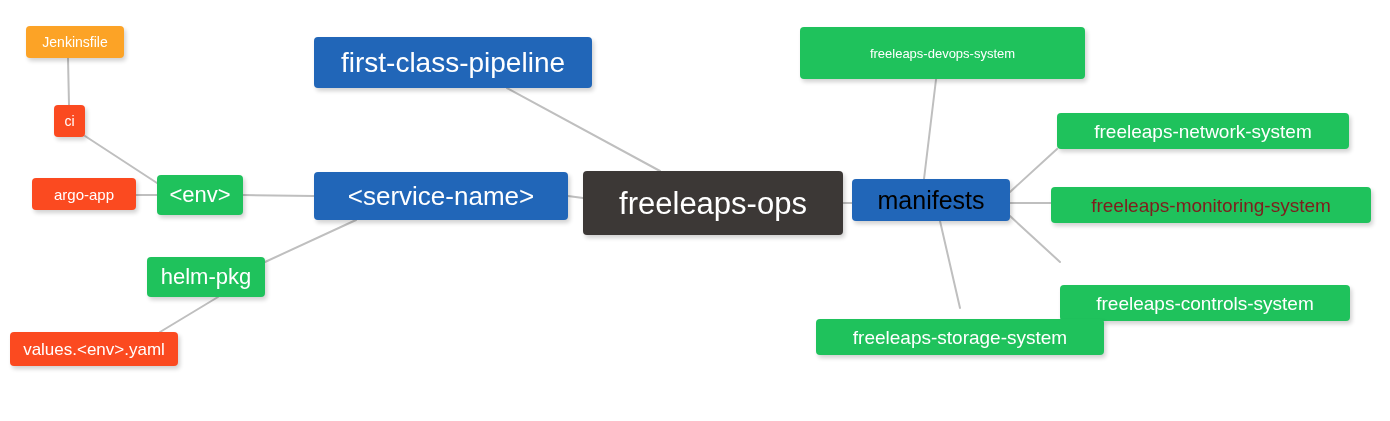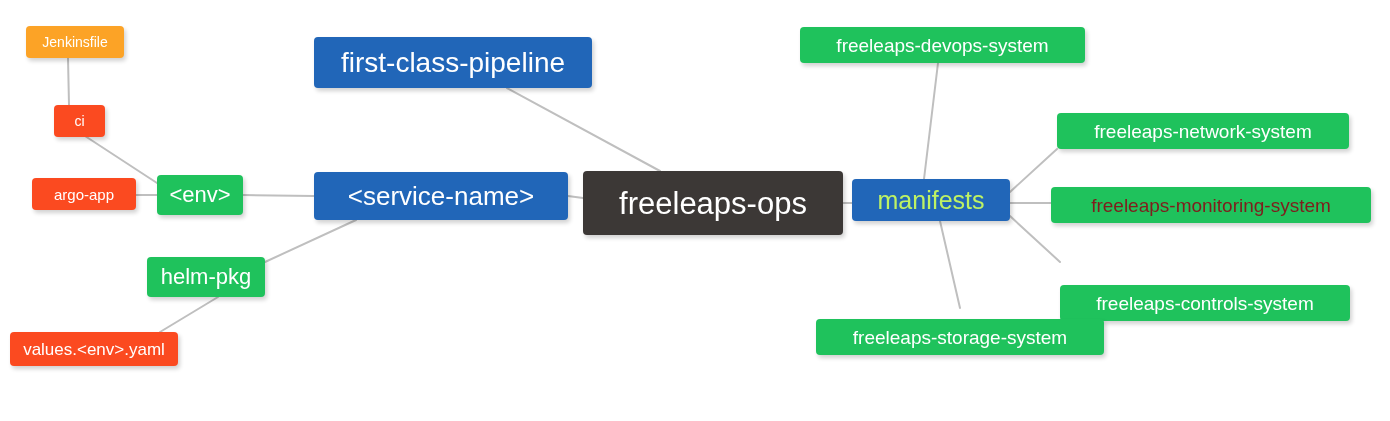--- a/index.html
+++ b/index.html
@@ -59,21 +59,21 @@
       <line x1="924" y1="179" x2="938" y2="63" stroke="#bfbfbf" stroke-width="2" stroke-linecap="round"></line>
       <line x1="1010" y1="192" x2="1057" y2="149" stroke="#bfbfbf" stroke-width="2" stroke-linecap="round"></line>
       <line x1="1010" y1="203" x2="1051" y2="203" stroke="#bfbfbf" stroke-width="2" stroke-linecap="round"></line>
       <line x1="1010" y1="216" x2="1060" y2="262" stroke="#bfbfbf" stroke-width="2" stroke-linecap="round"></line>
       <line x1="940" y1="221" x2="960" y2="308" stroke="#bfbfbf" stroke-width="2" stroke-linecap="round"></line>
     </svg>
   <div id="node-layer">
       <div class="node" style="left: 26px; top: 26px; width: 98px; height: 32px; background: rgb(252, 163, 38); font-size: 14px; color: rgb(255, 255, 255);">
         <span class="node-label">Jenkinsfile</span>
       </div>
-      <div class="node" style="left: 54px; top: 105px; width: 51px; height: 32px; background: rgb(251, 74, 32); font-size: 14px; color: rgb(255, 255, 255);">
+      <div class="node" style="left: 54px; top: 105px; width: 31px; height: 32px; background: rgb(251, 74, 32); font-size: 14px; color: rgb(255, 255, 255);">
         <span class="node-label">ci</span>
       </div>
       <div class="node" style="left: 32px; top: 178px; width: 104px; height: 32px; background: rgb(251, 74, 32); font-size: 15px; color: rgb(255, 255, 255);">
         <span class="node-label">argo-app</span>
       </div>
       <div class="node" style="left: 157px; top: 175px; width: 86px; height: 40px; background: rgb(31, 194, 92); font-size: 22px; color: rgb(255, 255, 255);">
         <span class="node-label">&lt;env&gt;</span>
       </div>
       <div class="node" style="left: 147px; top: 257px; width: 118px; height: 40px; background: rgb(31, 194, 92); font-size: 22px; color: rgb(255, 255, 255);">
         <span class="node-label">helm-pkg</span>
@@ -83,24 +83,24 @@
       </div>
       <div class="node" style="left: 314px; top: 37px; width: 278px; height: 51px; background: rgb(33, 102, 184); font-size: 28px; color: rgb(255, 255, 255);">
         <span class="node-label">first-class-pipeline</span>
       </div>
       <div class="node" style="left: 314px; top: 172px; width: 254px; height: 48px; background: rgb(33, 102, 184); font-size: 26px; color: rgb(255, 255, 255); text-align: center;">
         <span class="node-label">&lt;service-name&gt;</span>
       </div>
       <div class="node" style="left: 583px; top: 171px; width: 260px; height: 64px; background: rgb(60, 56, 54); font-size: 31px; color: rgb(255, 255, 255);">
         <span class="node-label">freeleaps-ops</span>
       </div>
-      <div class="node" style="left: 852px; top: 179px; width: 158px; height: 42px; background: rgb(33, 102, 184); font-size: 25px; color: #bef264;">
+      <div class="node" style="left: 852px; top: 179px; width: 158px; height: 42px; background: rgb(33, 102, 184); font-size: 25px; color: #000000;">
         <span class="node-label">manifests</span>
       </div>
-      <div class="node" style="left: 800px; top: 27px; width: 285px; height: 36px; background: rgb(31, 194, 92); font-size: 19px; color: rgb(255, 255, 255);">
+      <div class="node" style="left: 800px; top: 27px; width: 285px; height: 52px; background: rgb(31, 194, 92); font-size: 13px; color: rgb(255, 255, 255);">
         <span class="node-label">freeleaps-devops-system</span>
       </div>
       <div class="node" style="left: 1057px; top: 113px; width: 292px; height: 36px; background: rgb(31, 194, 92); font-size: 19px; color: rgb(255, 255, 255);">
         <span class="node-label">freeleaps-network-system</span>
       </div>
       <div class="node" style="left: 1051px; top: 187px; width: 320px; height: 36px; background: rgb(31, 194, 92); font-size: 19px; color: #7f1d1d;">
         <span class="node-label">freeleaps-monitoring-system</span>
       </div>
       <div class="node" style="left: 1060px; top: 256px; width: 290px; height: 36px; background: rgb(31, 194, 92); font-size: 19px; color: rgb(255, 255, 255); margin-top: 29px;">
         <span class="node-label">freeleaps-controls-system</span>

